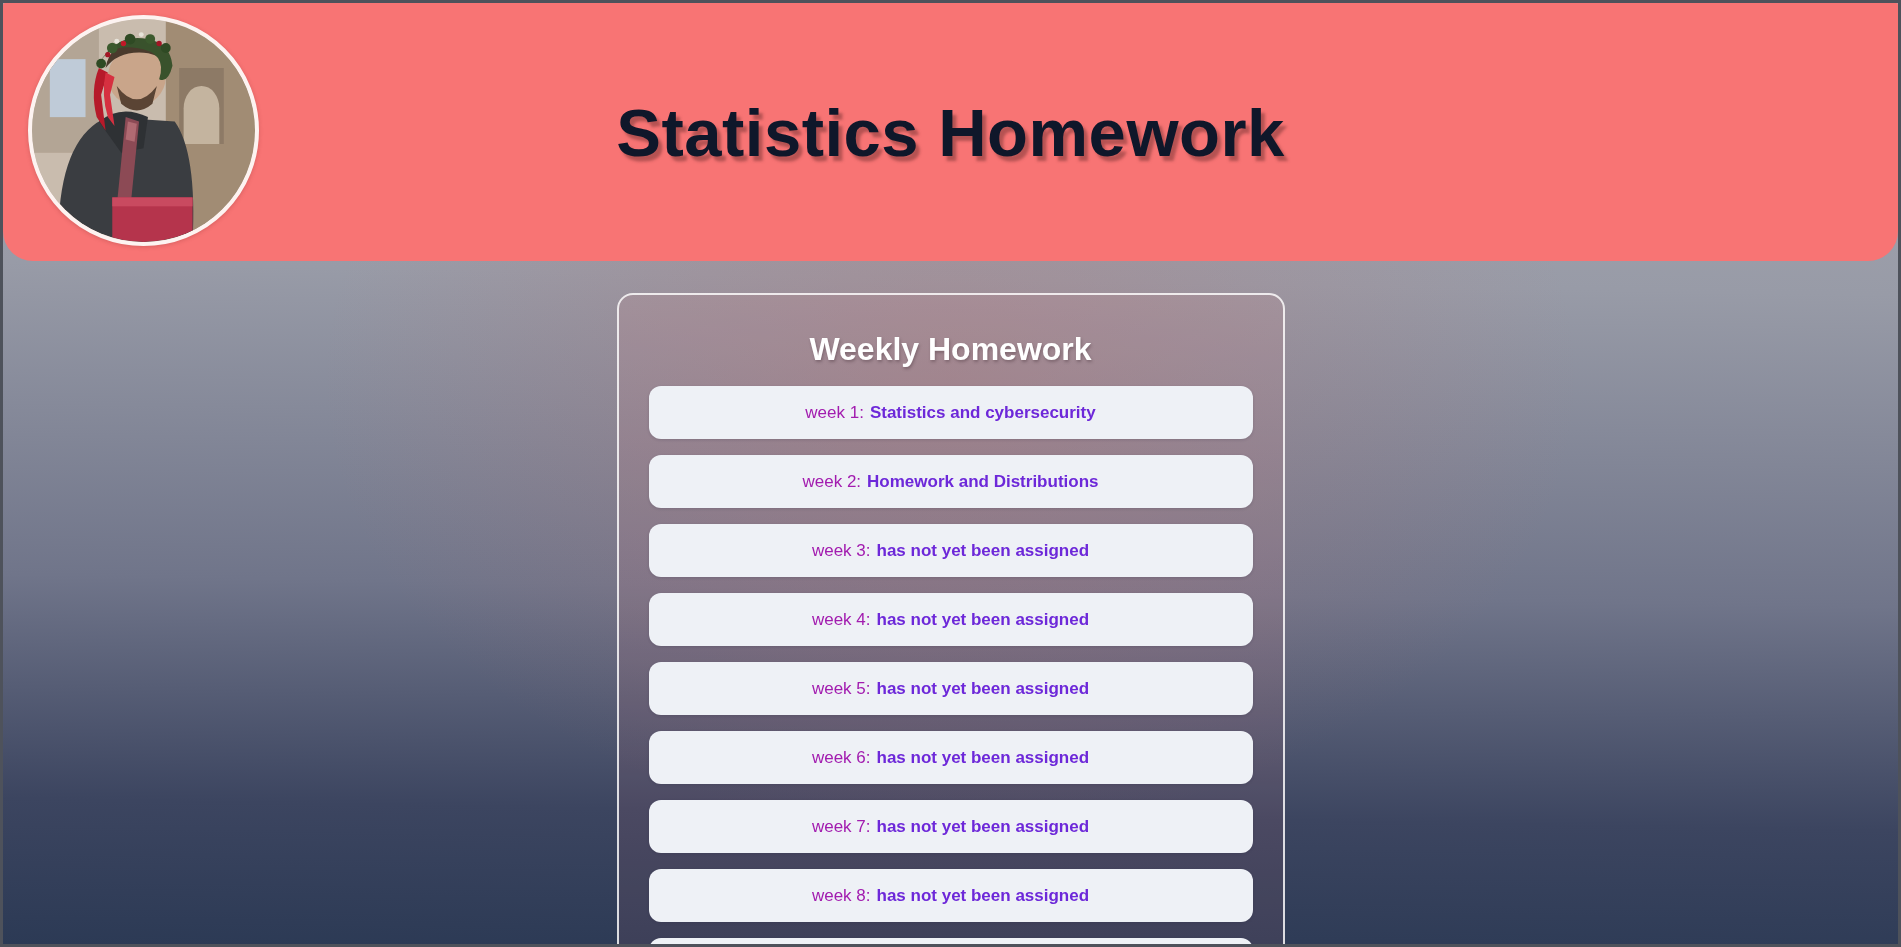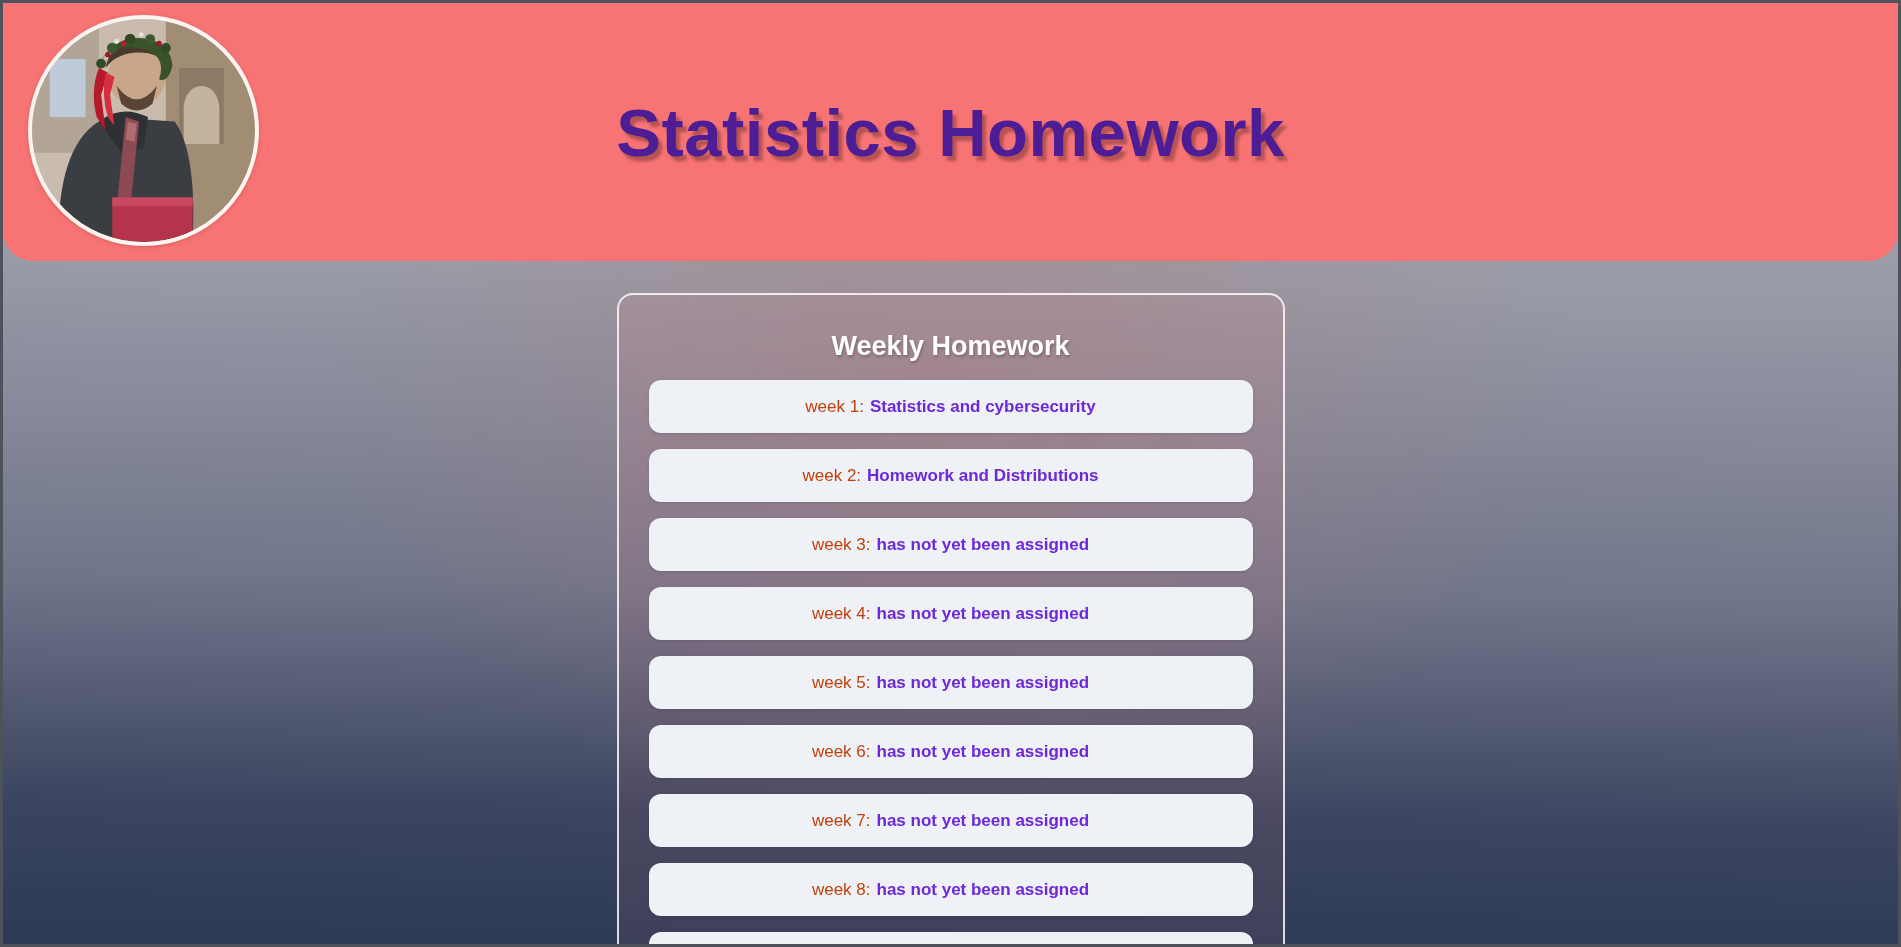--- a/index.html
+++ b/index.html
@@ -35,53 +35,53 @@
     border: 4px solid #fdf3f1;
     overflow: hidden;
     background: #cfc3b6;
     box-shadow: 0 1px 4px rgba(120,40,40,0.25);
   }
   .avatar svg { display: block; width: 100%; height: 100%; }
   .page-title {
     margin: 3px;
     font-size: 67px;
     font-weight: 700;
-    color: #4c1d95;
+    color: #0f172a;
     letter-spacing: 0.5px;
     text-shadow: 4px 5px 3px rgba(125,55,55,0.55);
   }
   .card {
     width: 668px;
     margin: 32px auto 0;
     padding: 36px 30px 20px;
     border: 2px solid rgba(255,255,255,0.82);
     border-radius: 16px;
     background: rgba(250,130,130,0.08);
   }
   .card-title {
     margin: 0 0 18px;
     text-align: center;
-    font-size: 27px;
+    font-size: 32px;
     font-weight: 700;
     color: #ffffff;
     text-shadow: 1px 2px 3px rgba(60,40,50,0.35);
   }
   ul.rows { list-style: none; margin: 0; padding: 0; }
   .row {
     height: 53px;
     margin-bottom: 16px;
     background: #eef1f6;
     border-radius: 12px;
     display: flex;
     align-items: center;
     justify-content: center;
     font-size: 17px;
     box-shadow: 0 1px 3px rgba(40,40,60,0.18);
   }
-  .row .wk { color: #c2410c; margin-right: 6px; white-space: pre; }
+  .row .wk { color: #a21caf; margin-right: 6px; white-space: pre; }
   .row a.hw {
     color: #6d28d9;
     font-weight: 700;
     text-decoration: none;
     cursor: pointer;
   }
   .row.partial { margin-bottom: 0; }
 </style>
 </head>
 <body>

